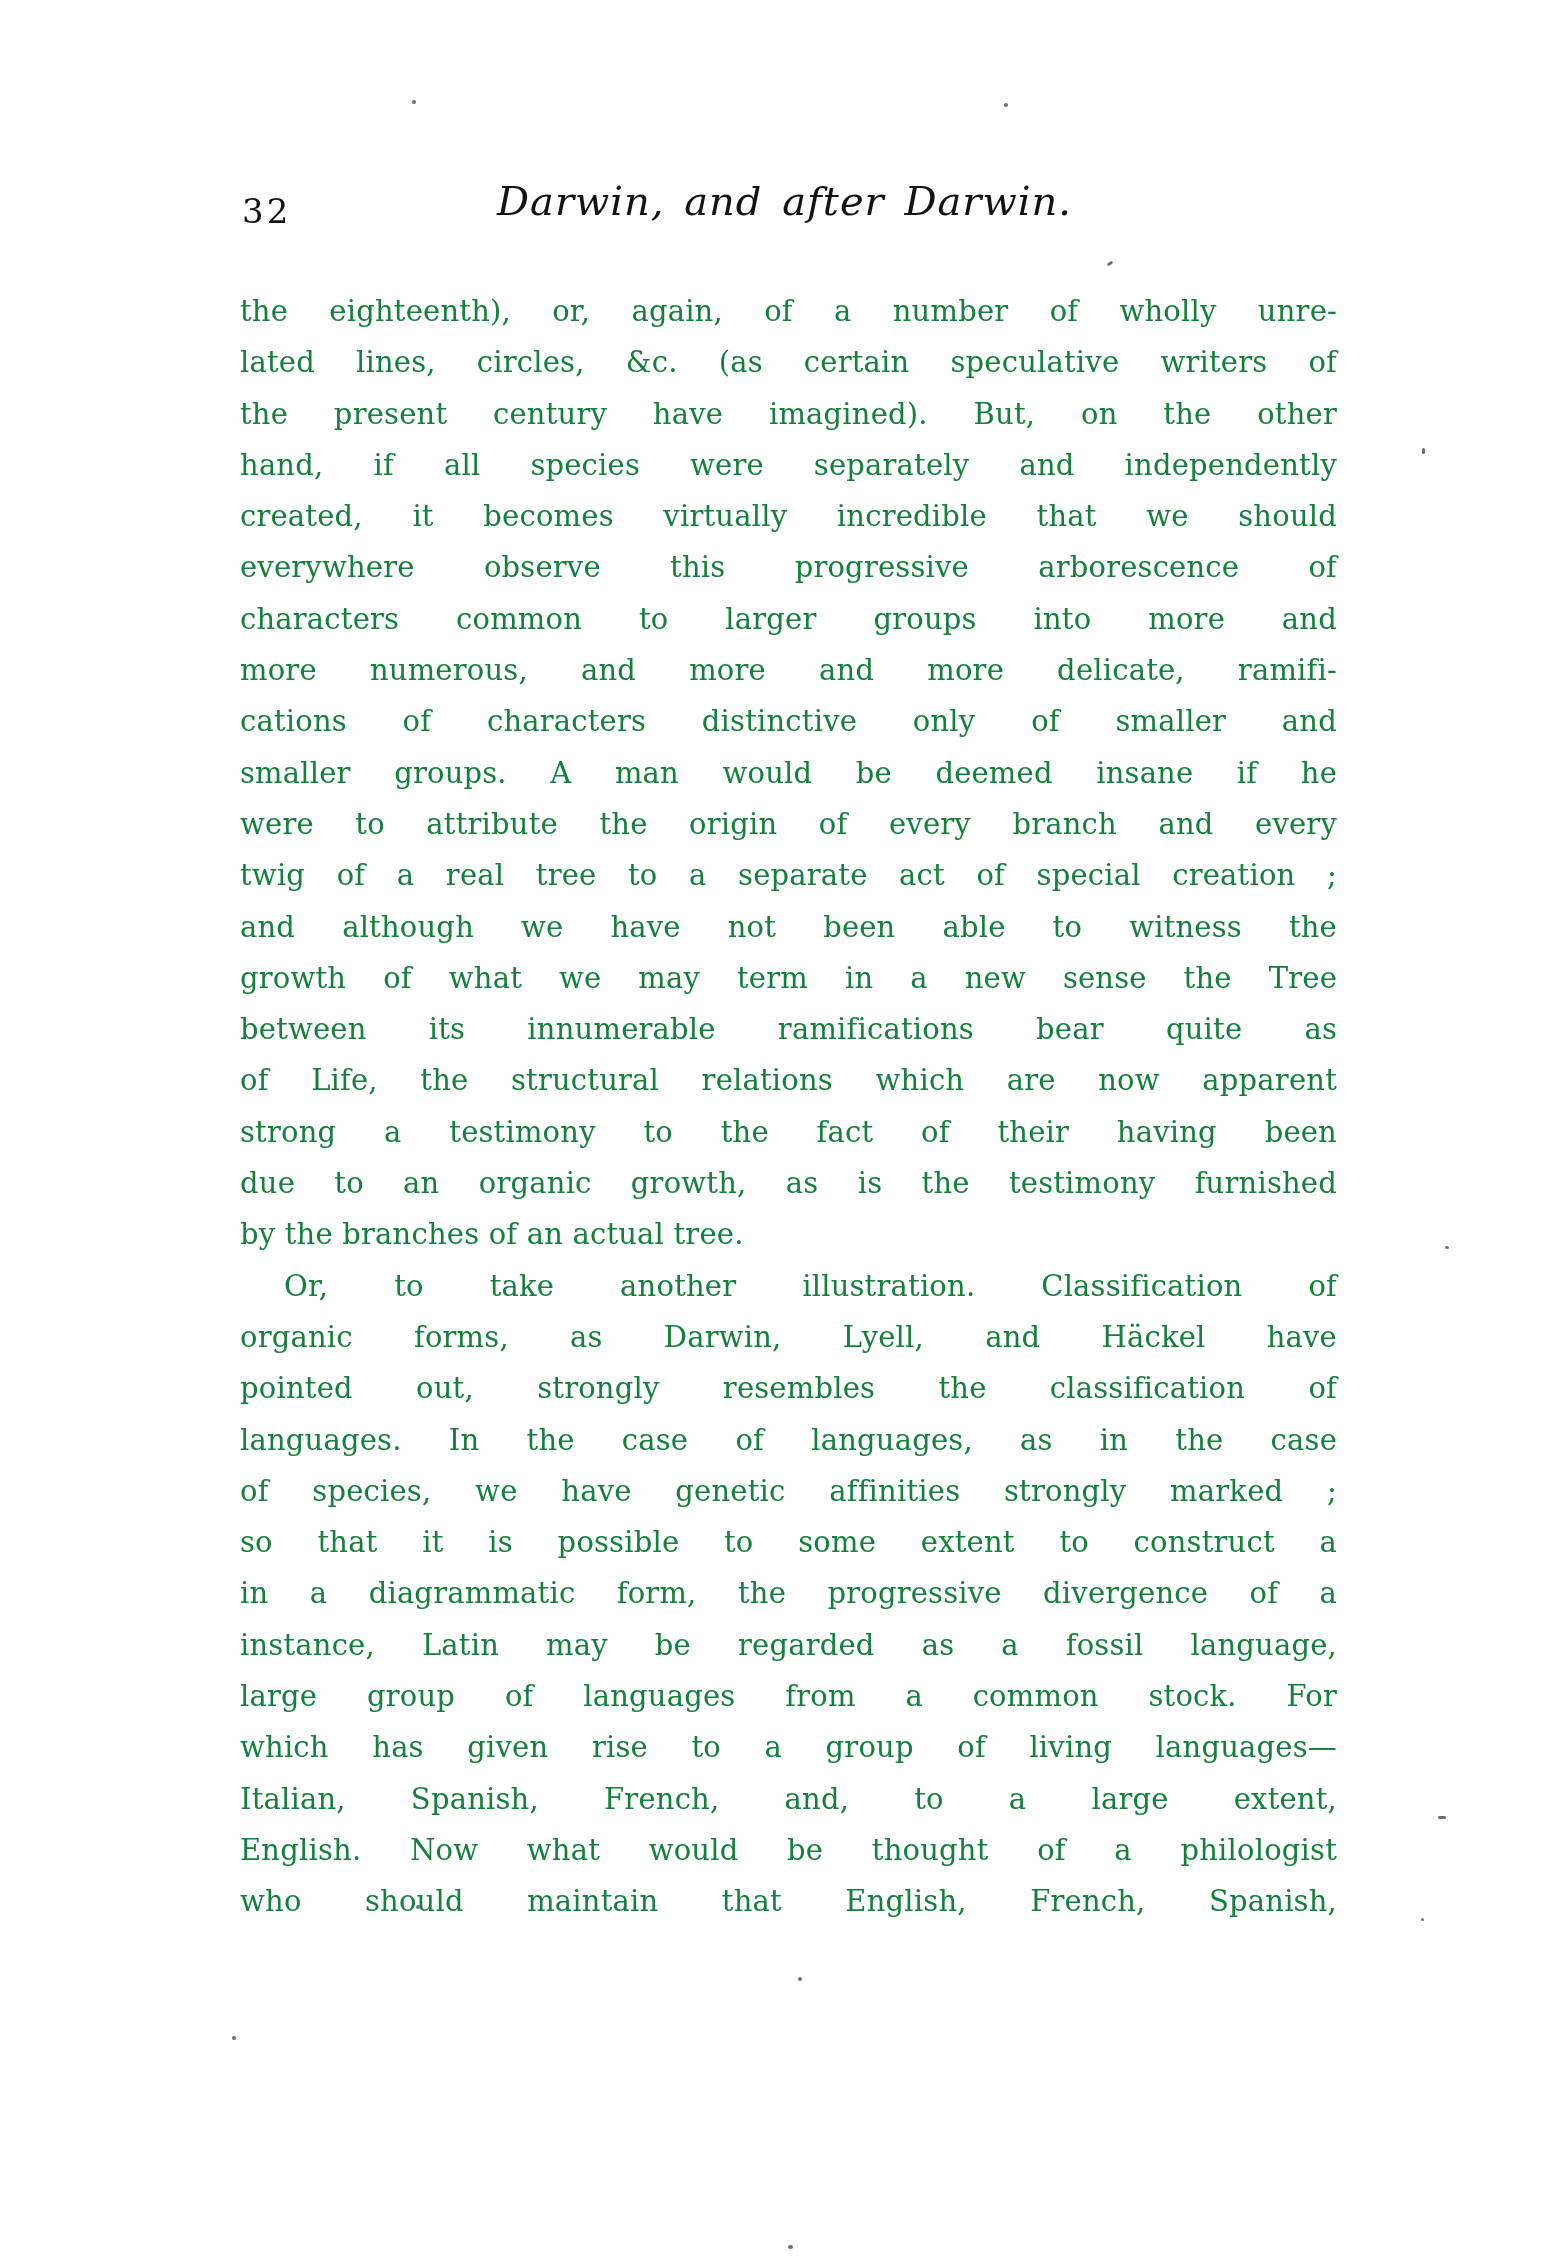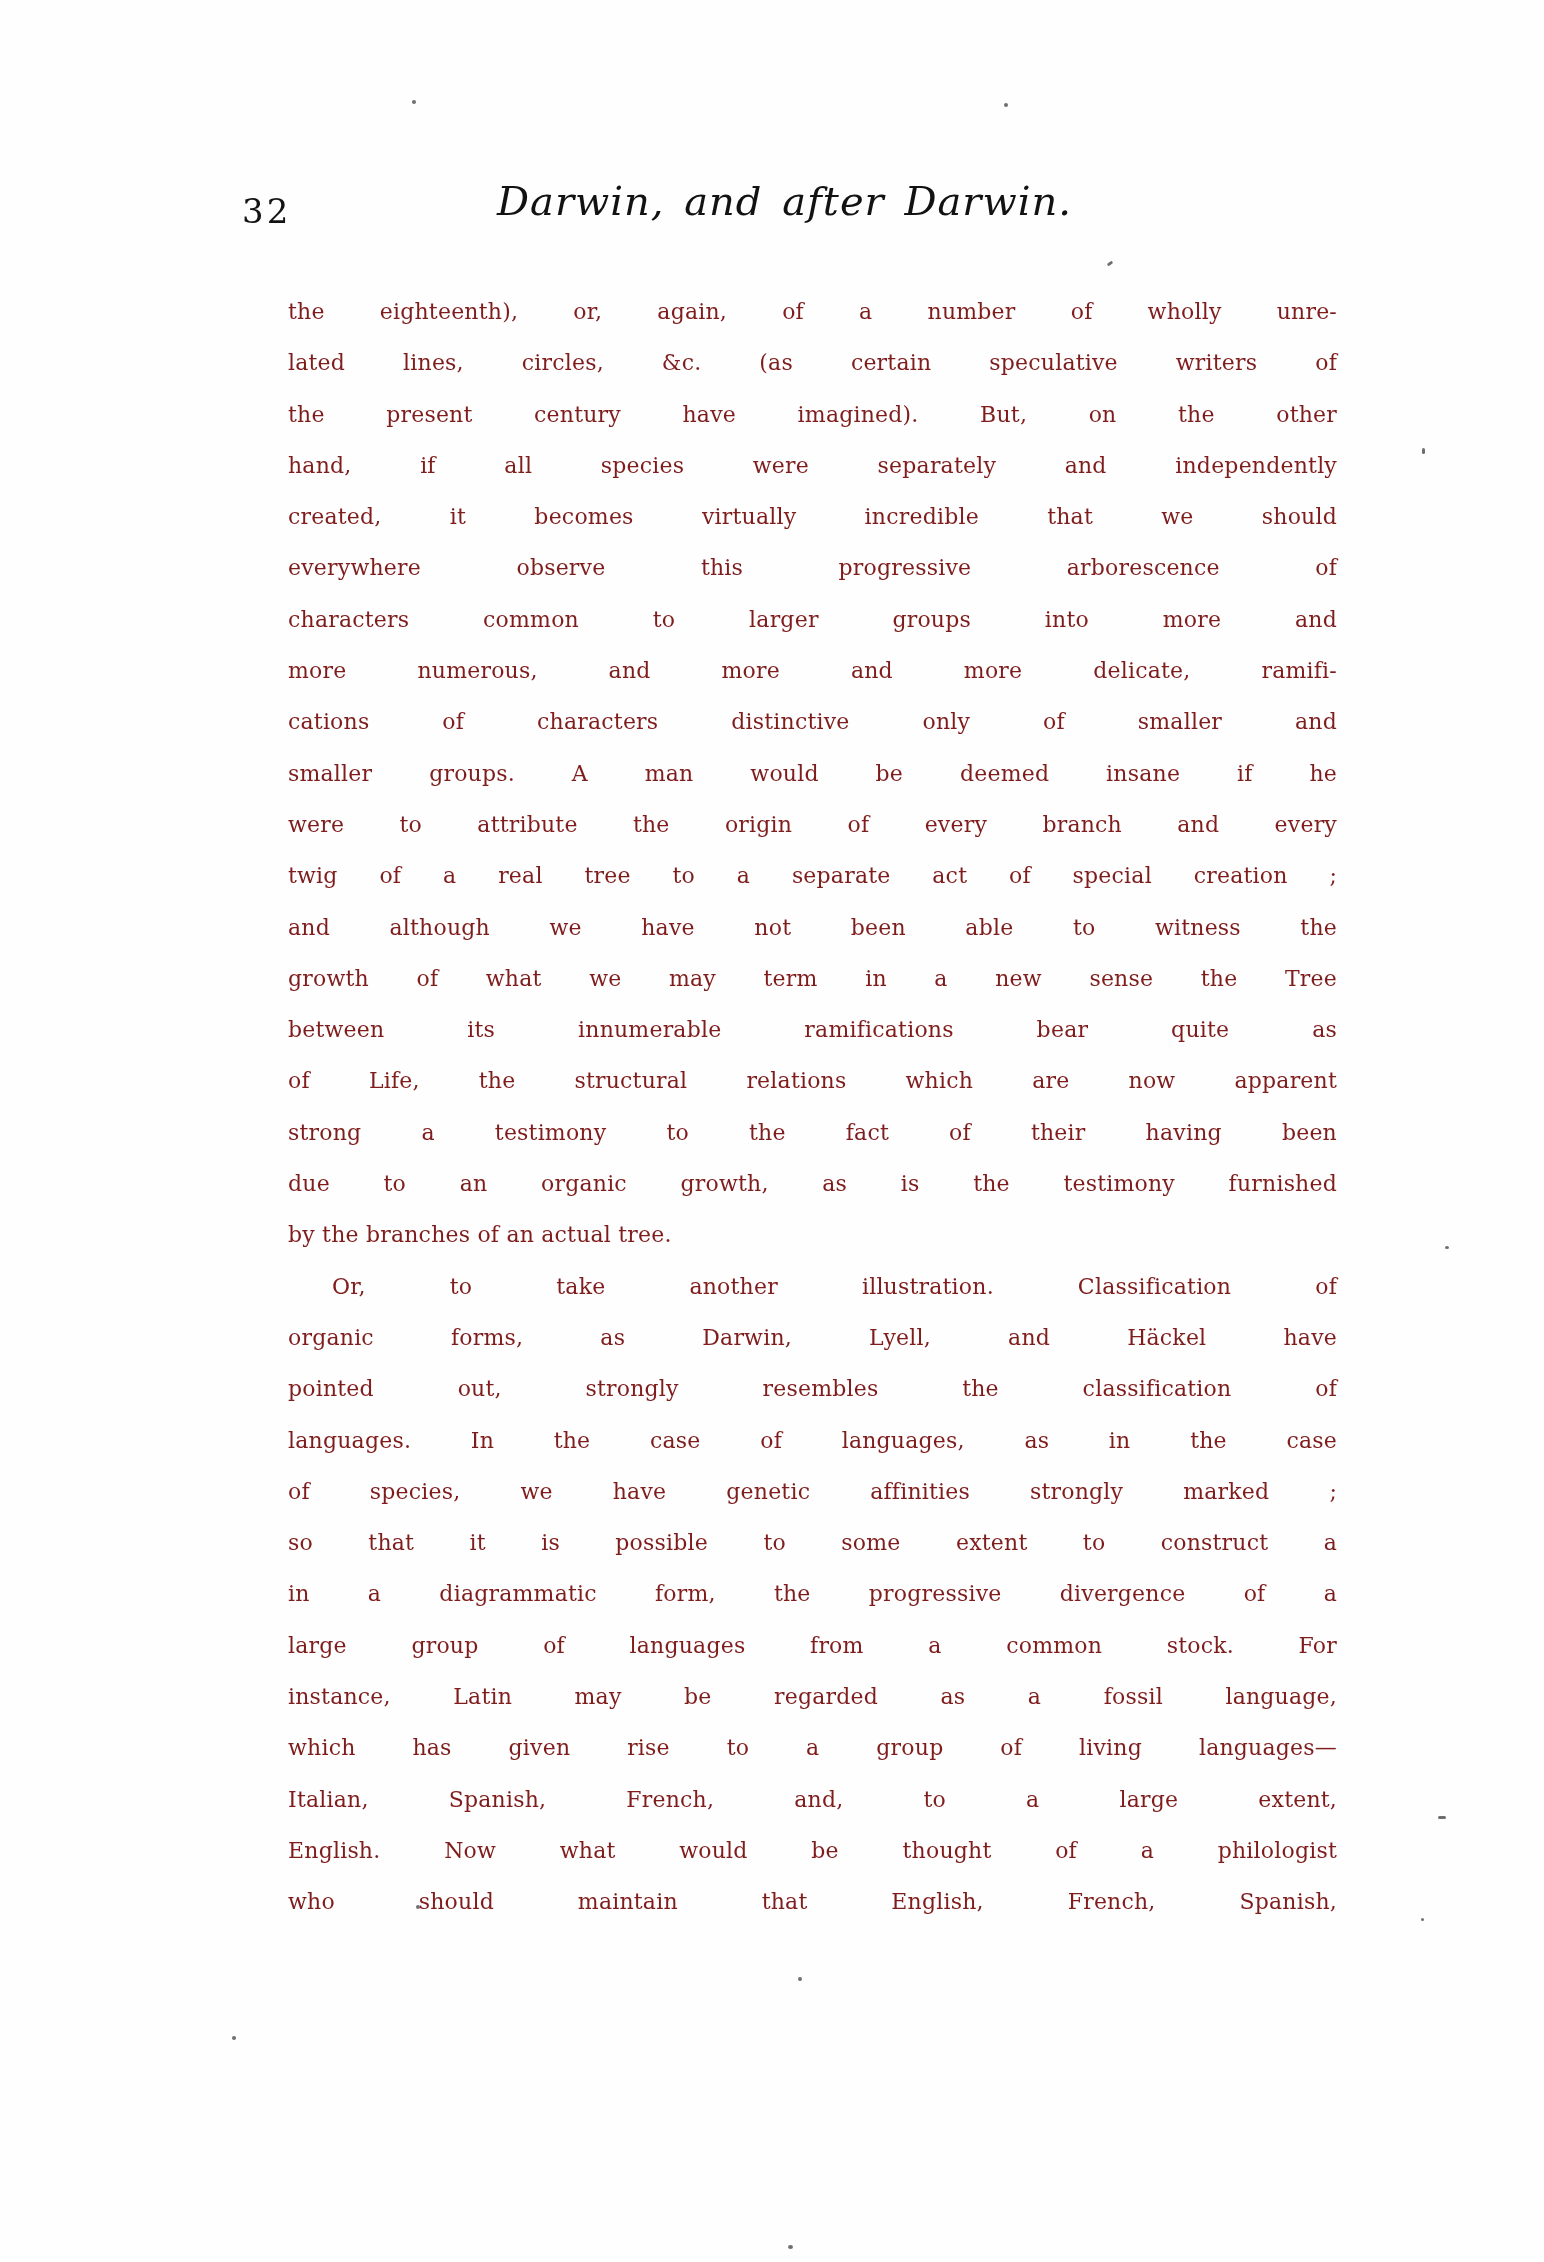--- a/index.html
+++ b/index.html
@@ -43,28 +43,27 @@
     letter-spacing: 1px;
     word-spacing: 6px;
   }
   .text-body {
     position: absolute;
     top: 286px;
     left: 240px;
     width: 1097px;
   }
   .line {
-    font-size: 22px;
+    font-size: 29px;
     line-height: 51.3px;
     letter-spacing: 0.2px;
     text-align: justify;
     text-align-last: justify;
     white-space: nowrap;
-    color: #7f1d1d;
-    margin-left: 48px;
+    color: #15803d;
   }
   .line.indent { text-indent: 44px; }
   .line.no-justify { text-align: right; text-align-last: left; }
   .artifact {
     position: absolute;
     background: #4a4a4a;
     border-radius: 50%;
     opacity: 0.8;
   }
 </style>
@@ -98,22 +97,22 @@
       <div class="line">strong a testimony to the fact of their having been</div>
       <div class="line">due to an organic growth, as is the testimony furnished</div>
       <div class="line no-justify">by the branches of an actual tree.</div>
       <div class="line indent">Or, to take another illustration. Classification of</div>
       <div class="line">organic forms, as Darwin, Lyell, and Häckel have</div>
       <div class="line">pointed out, strongly resembles the classification of</div>
       <div class="line">languages. In the case of languages, as in the case</div>
       <div class="line">of species, we have genetic affinities strongly marked ;</div>
       <div class="line">so that it is possible to some extent to construct a</div>
       <div class="line">in a diagrammatic form, the progressive divergence of a</div>
+      <div class="line">instance, Latin may be regarded as a fossil language,</div>
       <div class="line">large group of languages from a common stock. For</div>
-      <div class="line">instance, Latin may be regarded as a fossil language,</div>
       <div class="line">which has given rise to a group of living languages—</div>
       <div class="line">Italian, Spanish, French, and, to a large extent,</div>
       <div class="line">English. Now what would be thought of a philologist</div>
       <div class="line">who should maintain that English, French, Spanish,</div>
     </main>
 
   <div class="artifact" style="left:412px; top:100px; width:4px; height:4px;"></div>
   <div class="artifact" style="left:1004px; top:103px; width:4px; height:4px;"></div>
   <div class="artifact" style="left:1107px; top:262px; width:6px; height:3px; border-radius:2px; transform:rotate(-35deg);"></div>
   <div class="artifact" style="left:1422px; top:448px; width:3px; height:6px; border-radius:2px;"></div>

